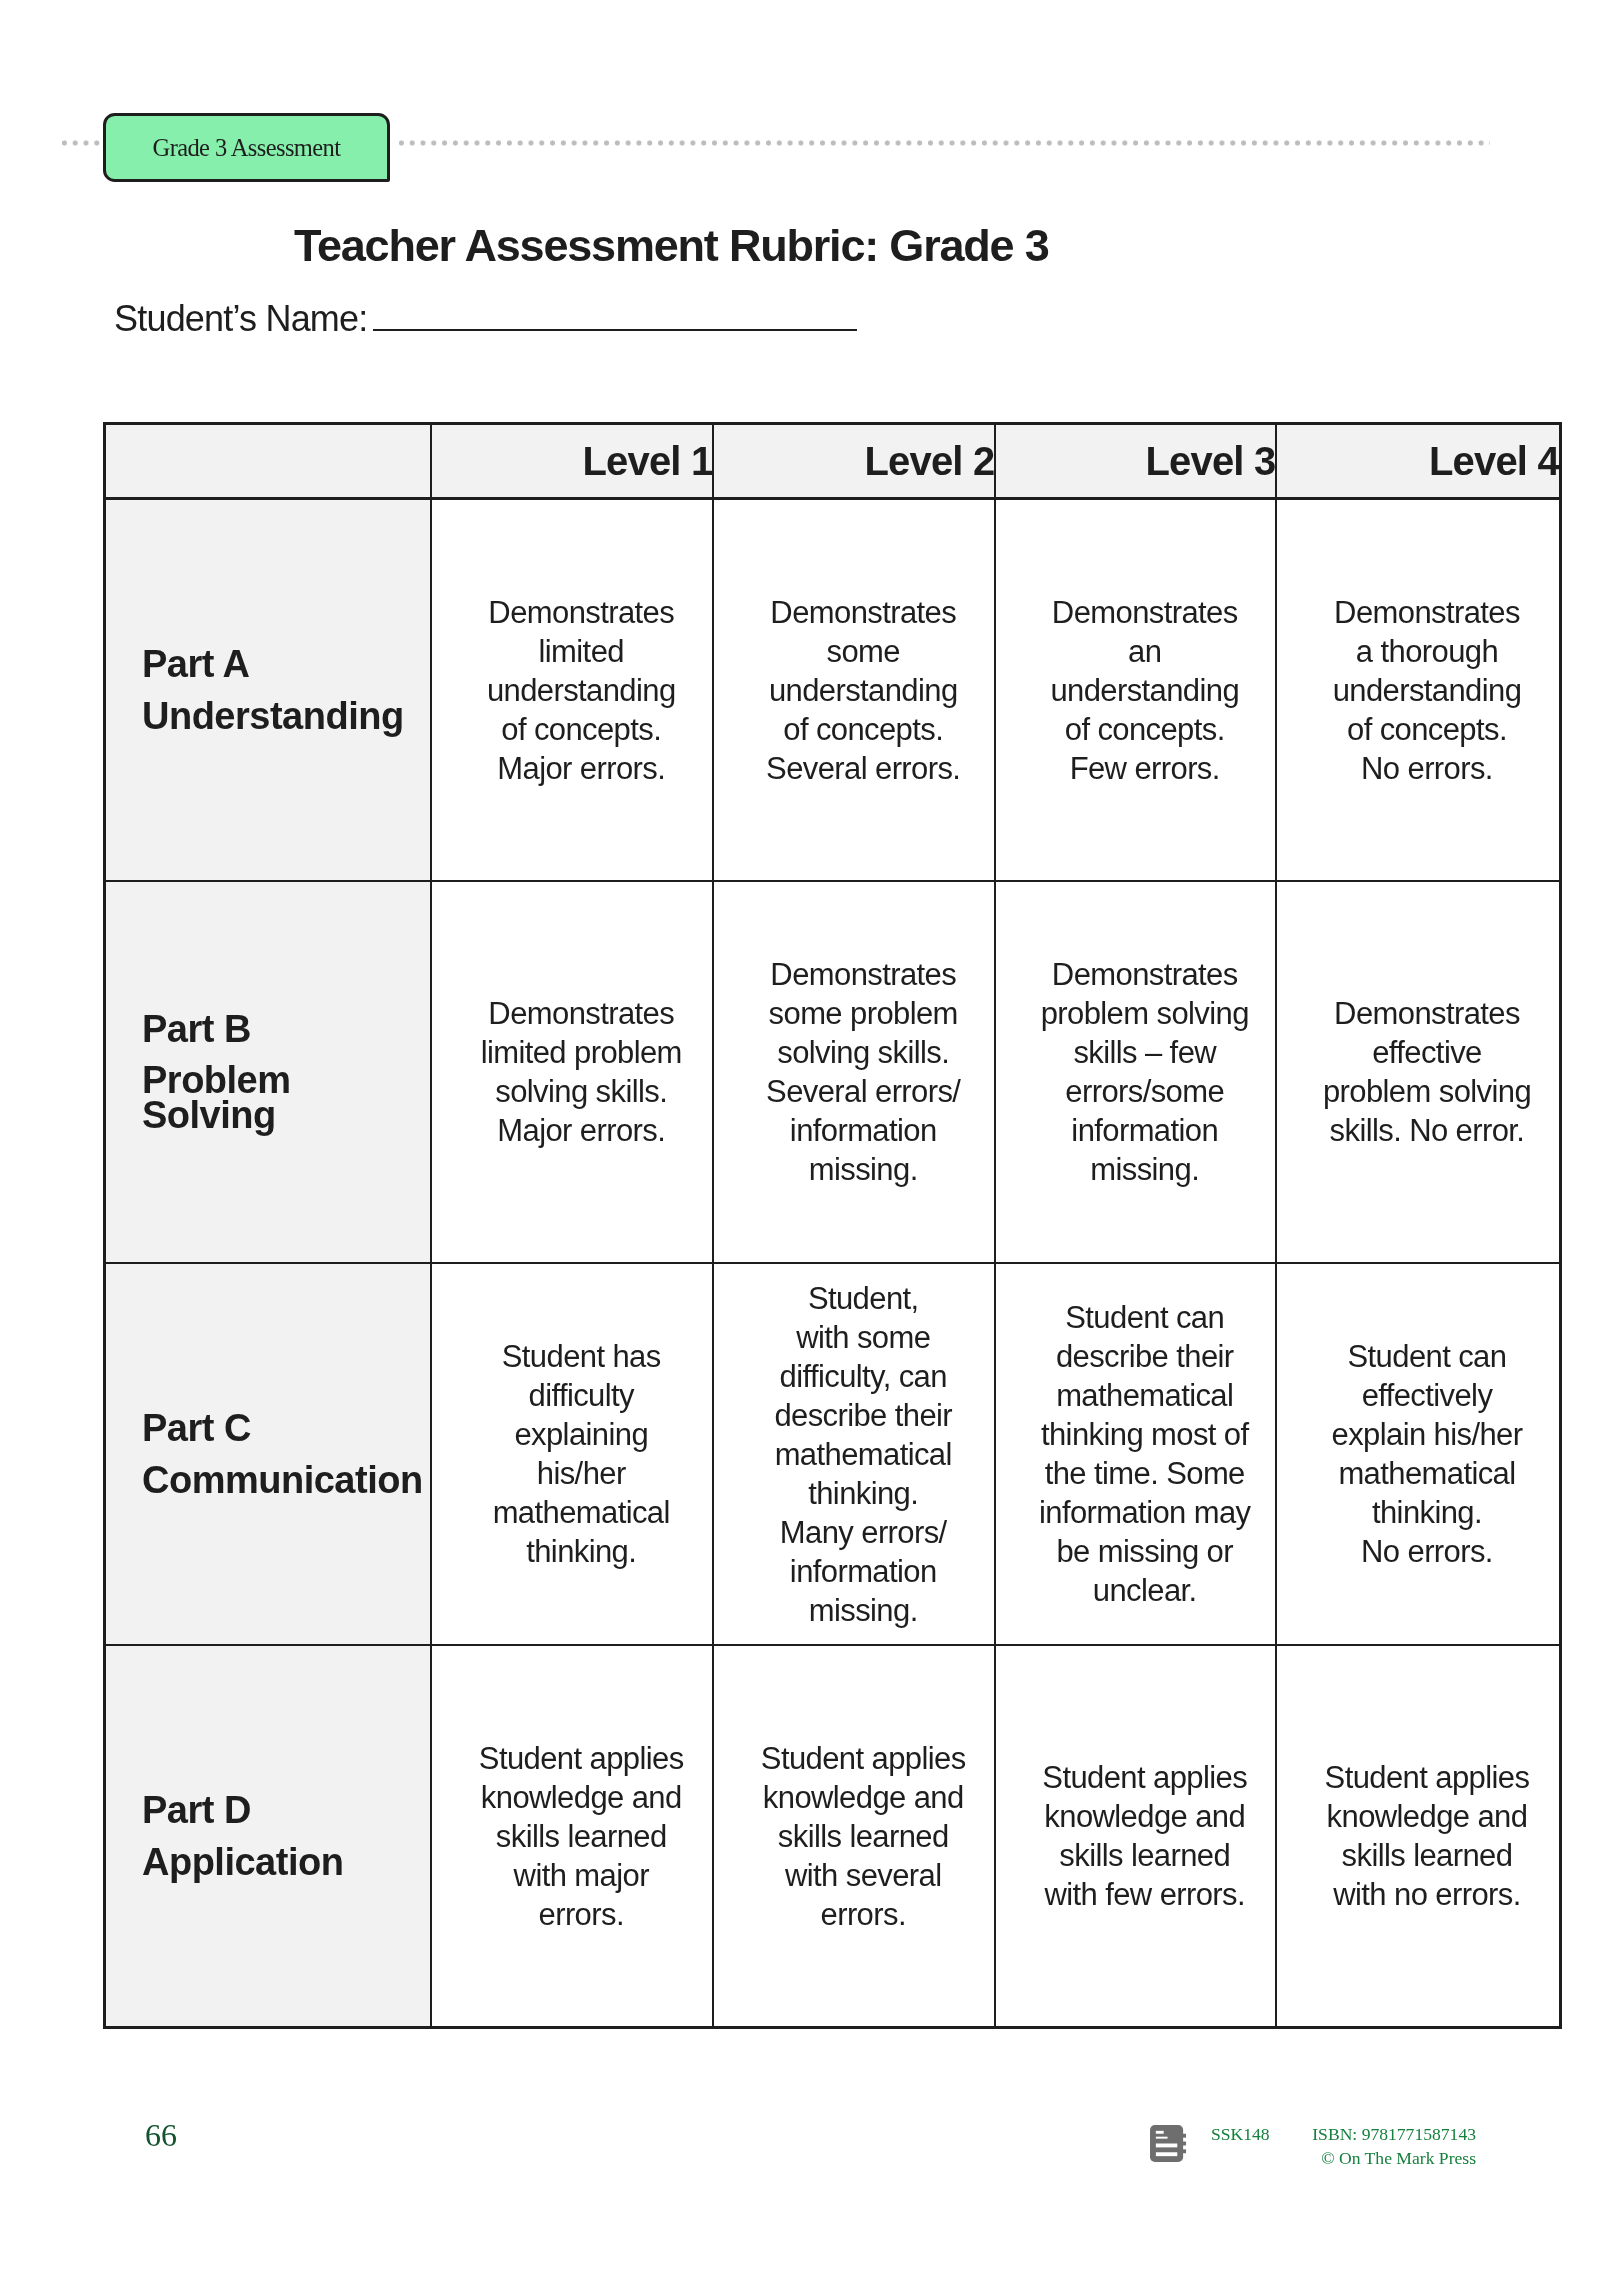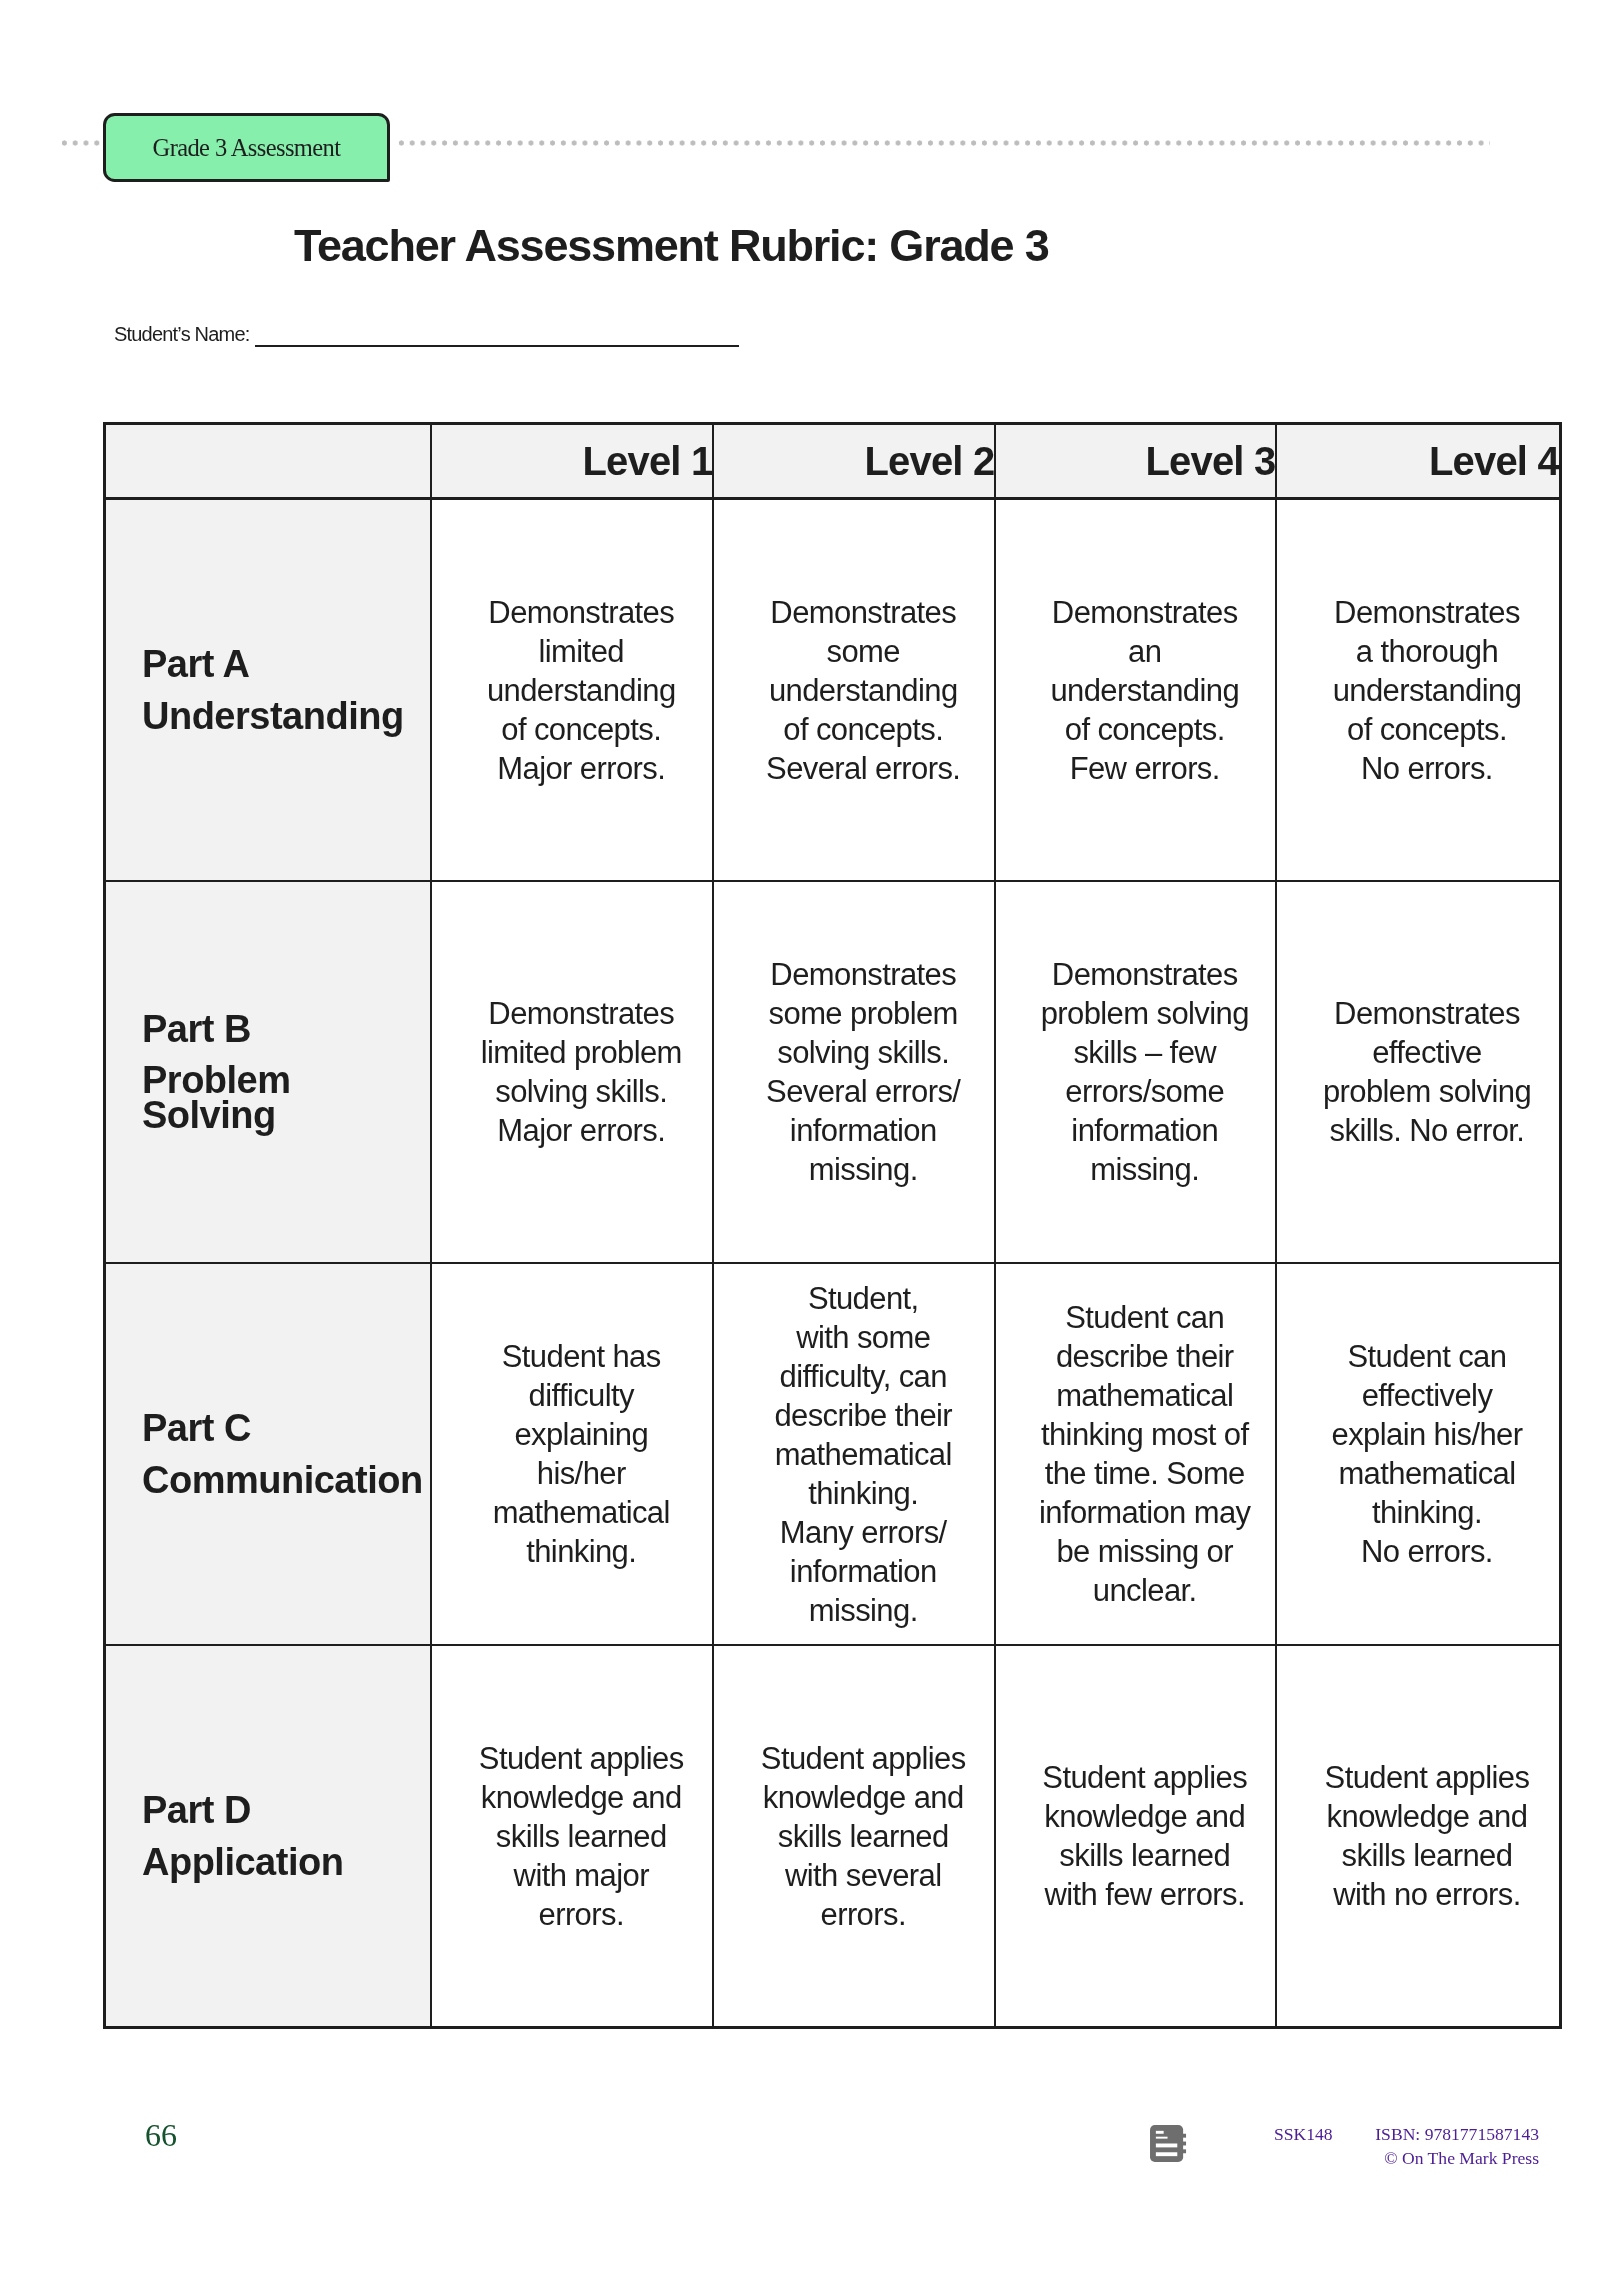--- a/index.html
+++ b/index.html
@@ -65,24 +65,23 @@
 
   
   .student-name {
     position: absolute;
     left: 114px;
     top: 302px;
     display: flex;
     align-items: flex-end;
   }
   .student-name .label {
-    font-size: 20px;
+    font-size: 36px;
     letter-spacing: -0.8px;
     line-height: 33px;
-    margin-top: 16px;
   }
   .student-name .line {
     width: 484px;
     height: 0;
     border-bottom: 2.9px solid #1e1e1e;
     margin-left: 5.9px;
     margin-bottom: 3.9px;
   }
 
   
@@ -152,26 +151,26 @@
   }
   .publisher-logo {
     position: absolute;
     left: 1150px;
     top: 2125px;
     width: 39px;
     height: 37px;
   }
   .footer-info {
     position: absolute;
-    left: 1274px;
+    left: 1211px;
     top: 2123px;
     width: 265px;
     font-family: "Liberation Serif", "DejaVu Serif", serif;
     font-size: 17.6px;
-    color: #4c1d95;
+    color: #15803d;
     text-align: right;
     line-height: 23.5px;
   }
   .footer-info .row1 { display: flex; justify-content: space-between; }
 </style>
 </head>
 <body>
 
 <div class="dots left"></div>
 <div class="section-tab">

